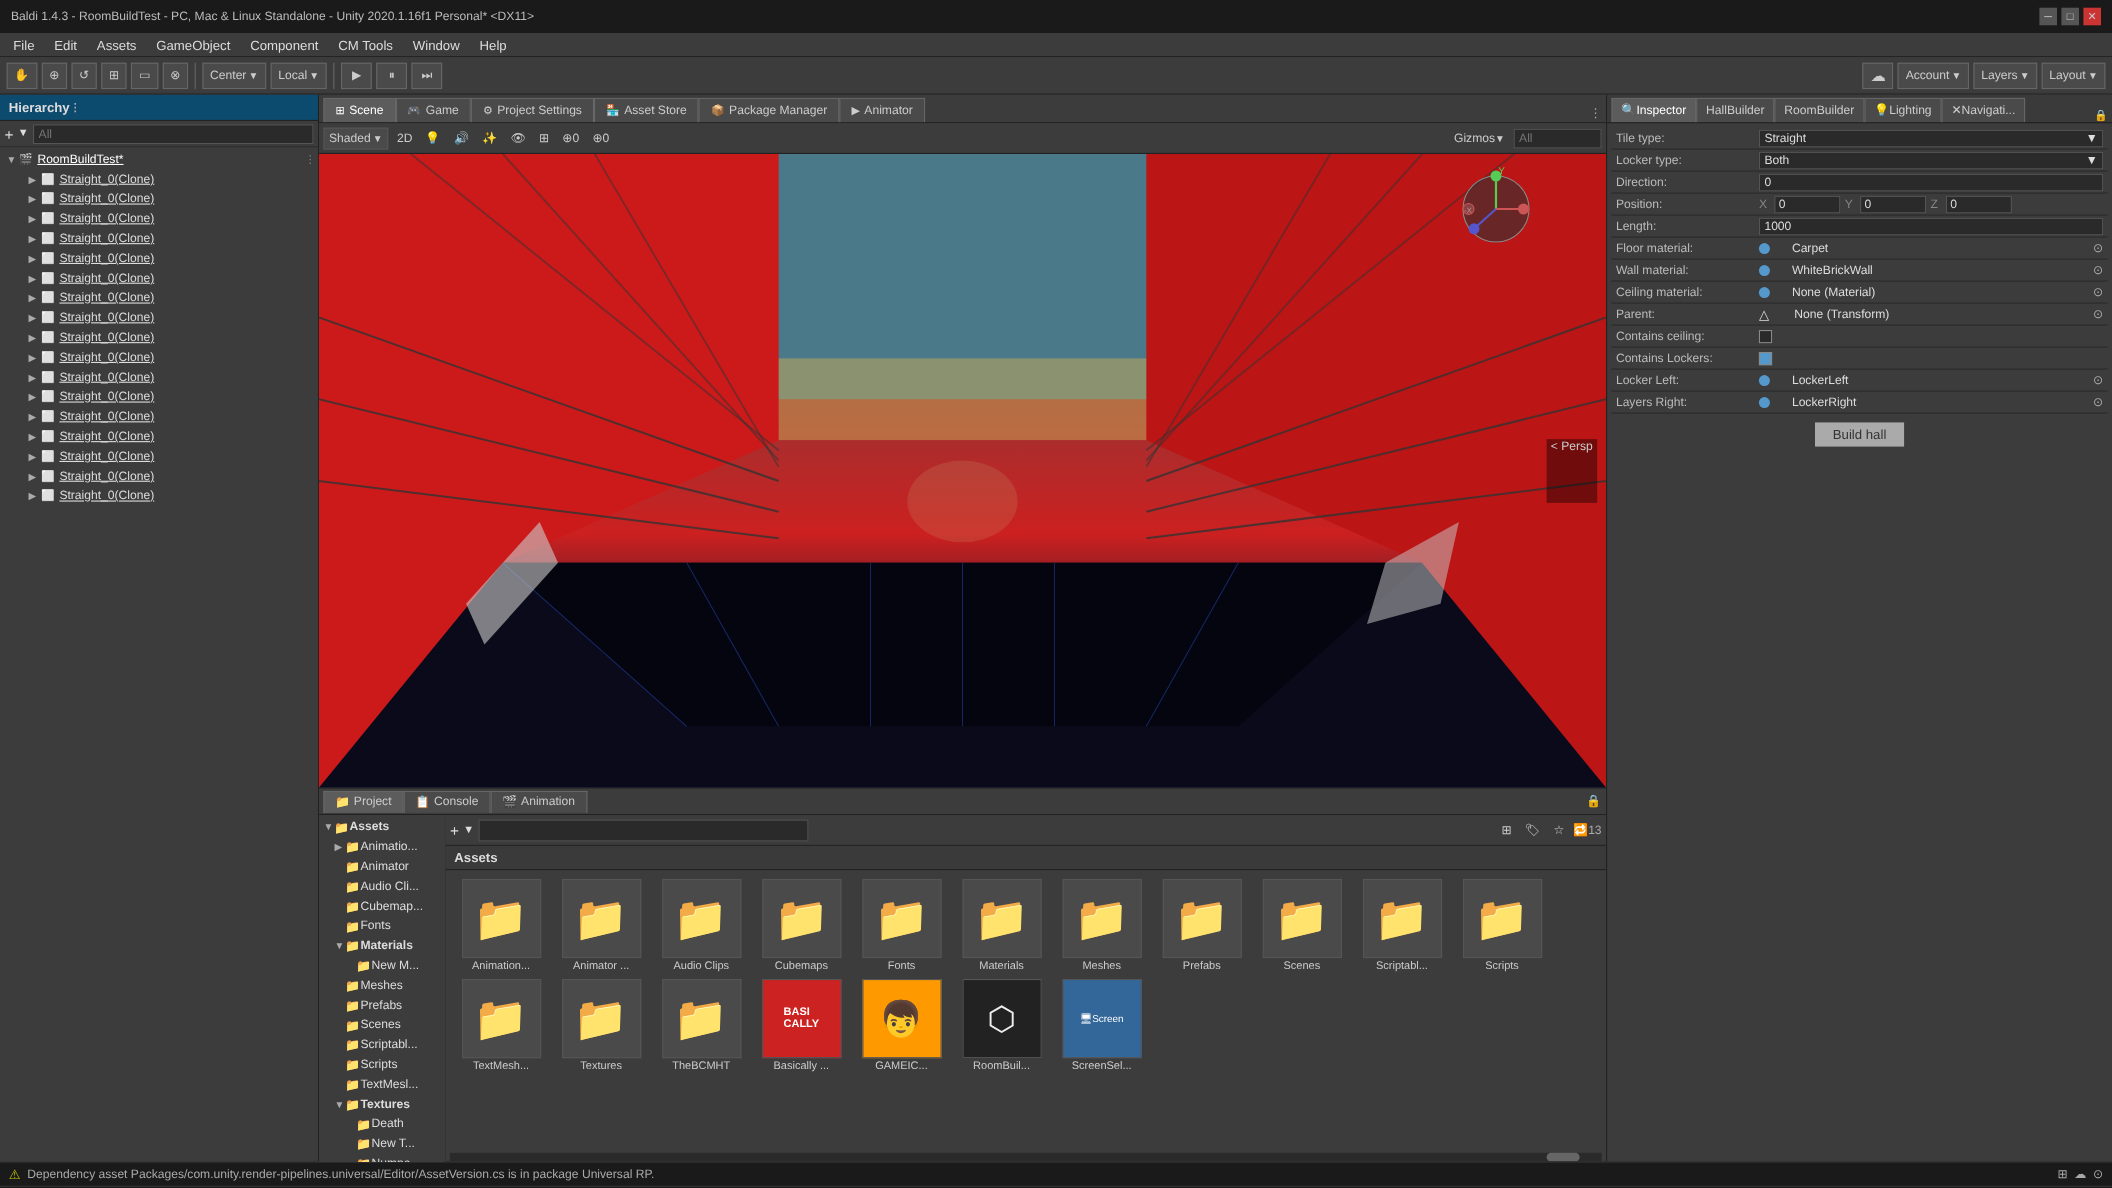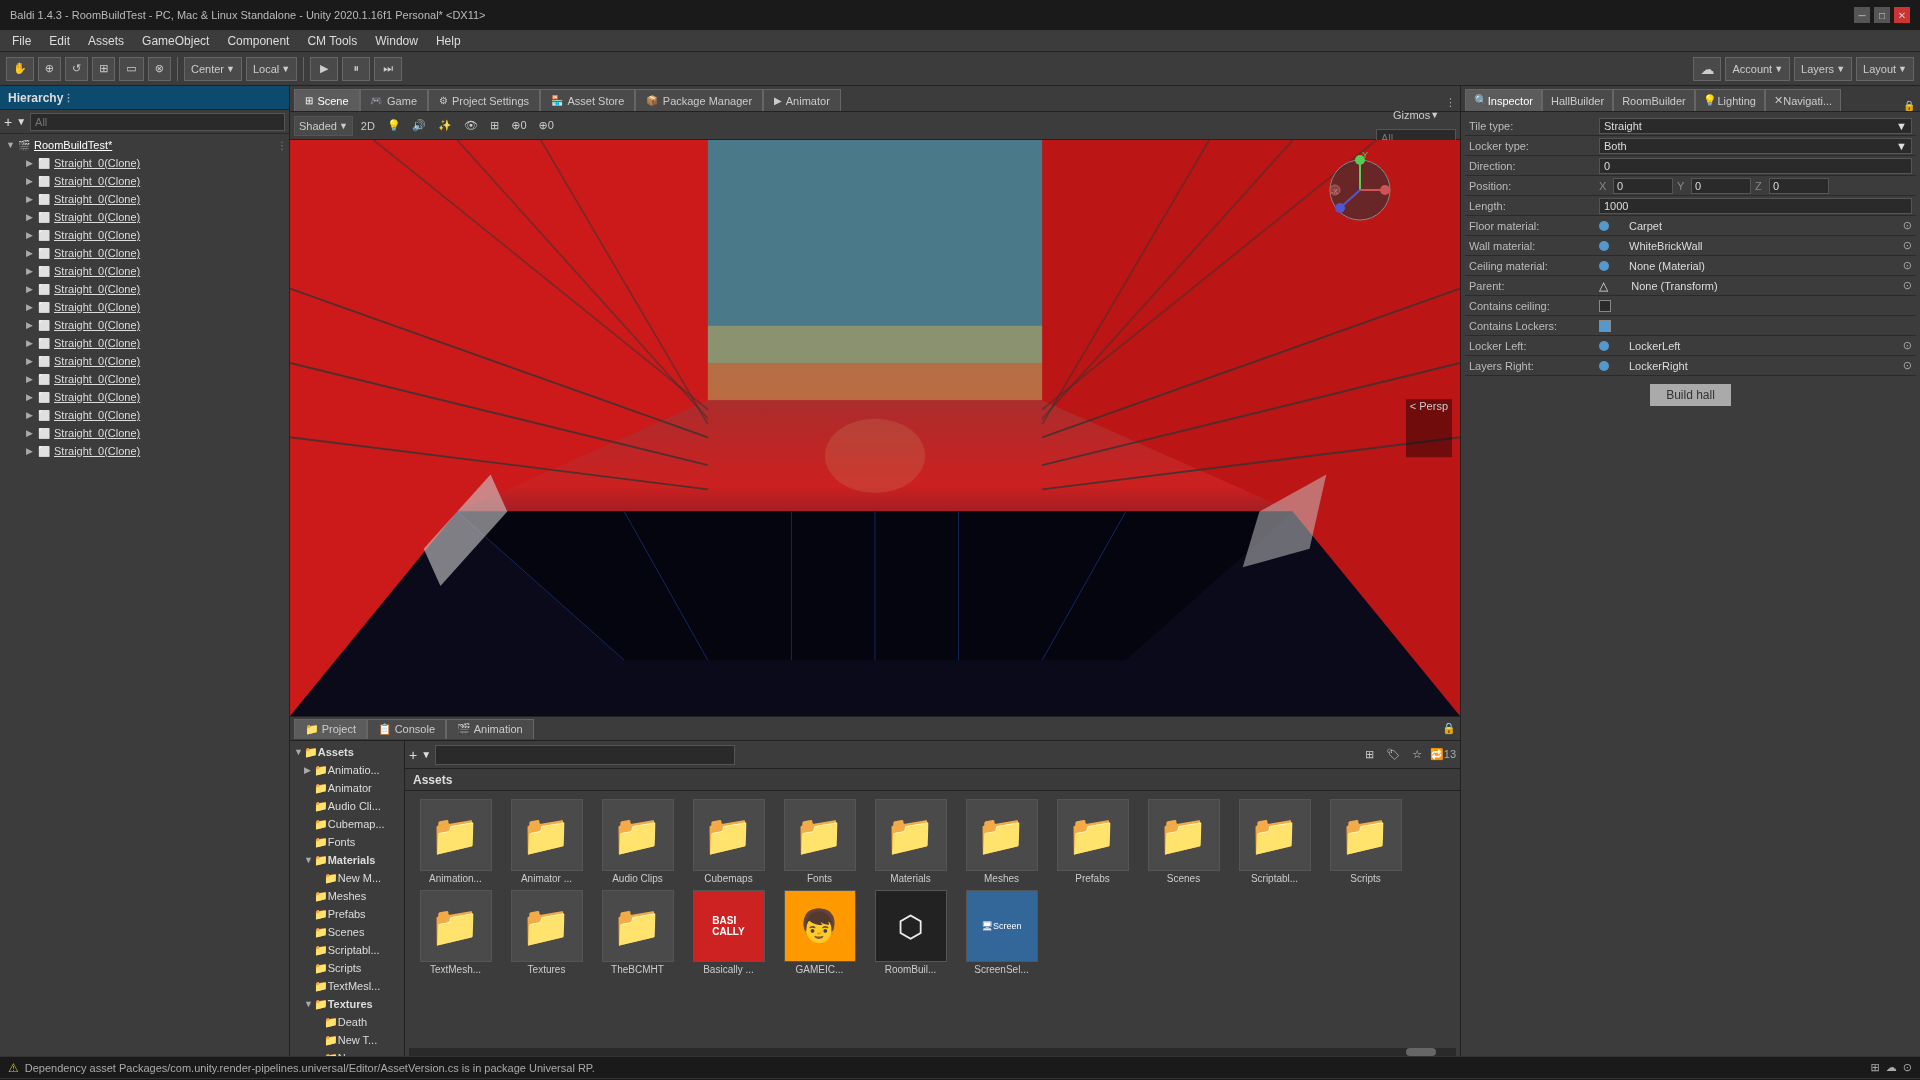--- a/index.html
+++ b/index.html
@@ -328,21 +328,21 @@
         <button class="scene-btn">
           <span>2D</span>
         </button>
         <button class="scene-btn" title="Lighting">💡</button>
         <button class="scene-btn" title="Audio">🔊</button>
         <button class="scene-btn" title="Effects">✨</button>
         <button class="scene-btn">👁</button>
         <button class="scene-btn">⊞</button>
         <button class="scene-btn">⊕0</button>
         <button class="scene-btn">⊕0</button>
-        <div style="margin-left:auto;display:flex;align-items:center;gap:4px;flex-direction:column;">
+        <div style="margin-left:auto;display:flex;align-items:center;gap:4px;">
           <button class="scene-btn">
             <span>Gizmos</span>
             <span style="font-size:9px;">▼</span>
           </button>
           <input class="hierarchy-search" placeholder="All" style="width: 80px;">
         </div>
       </div>
 
       <div id="scene-view">
         <div id="scene-canvas">

